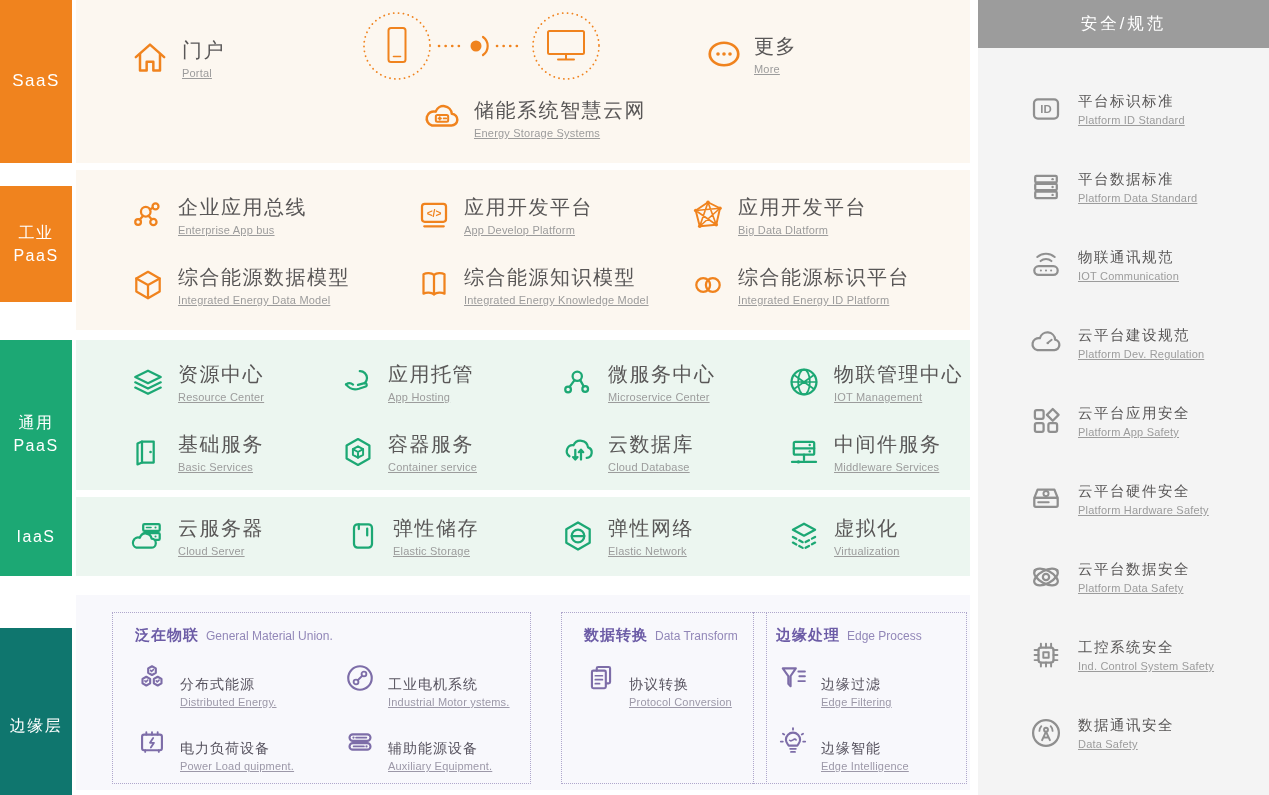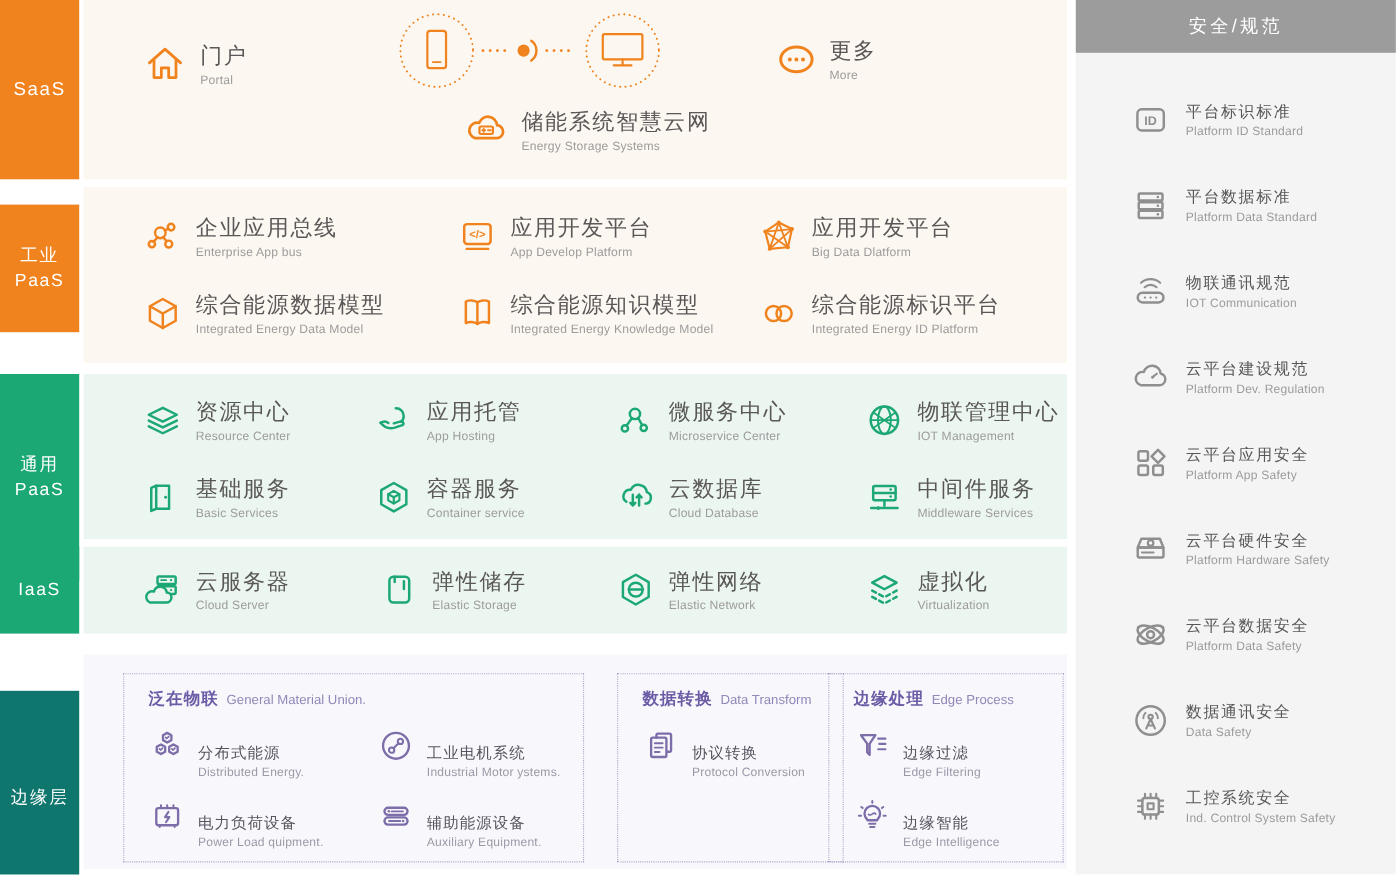--- a/index.html
+++ b/index.html
@@ -24,21 +24,21 @@
   #row-gpaas{top:340px;height:150px;background:#ECF6F0;}
   #row-iaas {top:497px;height:79px;background:#ECF6F0;}
   #row-edge {top:595px;height:195px;background:#F8F8FC;}
 
   
   .item{display:flex;align-items:center;gap:12px;height:44px;}
   .icon{width:36px;height:36px;flex:0 0 auto;display:block;}
   .icon svg{width:100%;height:100%;display:block;}
   .t{display:flex;flex-direction:column;justify-content:center;}
   .cn{font-size:20px;color:#595757;letter-spacing:1.5px;white-space:nowrap;}
-  .en{font-size:11px;color:#9C9C9C;margin-top:3px;white-space:nowrap;letter-spacing:.2px;}
+  .en{font-size:11px;color:#9C9C9C;margin-top:3px;white-space:nowrap;letter-spacing:.2px;text-decoration:underline;}
   .orange{color:#F0831E;}
   .green{color:#1CA874;}
   .purple{color:#7D6DA8;}
   .gray{color:#8F8F8F;}
 
   
   #item-portal{position:absolute;left:54px;top:36px;}
   #item-portal .icon,#item-energy .icon{width:40px;height:40px;}
   #devices{position:absolute;left:281px;top:6px;}
   #item-more{position:absolute;left:630px;top:32px;}
@@ -646,40 +646,40 @@
             </svg>
           </span>
           <span class="t">
             <span class="cn">云平台数据安全</span>
             <span class="en">Platform Data Safety</span>
           </span>
         </div>
         <div class="item">
           <span class="icon gray">
             <svg viewBox="0 0 24 24" fill="none" stroke="currentColor" stroke-width="1.5" stroke-linecap="round" stroke-linejoin="round">
+              <rect x="7" y="7" width="10" height="10" rx="1.6"></rect>
+              <rect x="10.2" y="10.2" width="3.6" height="3.6" stroke-width="1.3"></rect>
+              <path d="M4.4 8.6 H7 M4.4 12 H7 M4.4 15.4 H7 M17 8.6 h2.6 M17 12 h2.6 M17 15.4 h2.6 M8.6 7 V4.4 M12 7 V4.4 M15.4 7 V4.4 M8.6 17 v2.6 M12 17 v2.6 M15.4 17 v2.6" stroke-width="1.3"></path>
+            </svg>
+          </span>
+          <span class="t">
+            <span class="cn">工控系统安全</span>
+            <span class="en">Ind. Control System Safety</span>
+          </span>
+        </div>
+        <div class="item">
+          <span class="icon gray">
+            <svg viewBox="0 0 24 24" fill="none" stroke="currentColor" stroke-width="1.5" stroke-linecap="round" stroke-linejoin="round">
               <circle cx="12" cy="12" r="8.6"></circle>
               <circle cx="12" cy="9.8" r="1.3" stroke-width="1.3"></circle>
               <path d="M12 11.1 L9.4 16.8 M12 11.1 L14.6 16.8 M10.2 15 h3.6" stroke-width="1.3"></path>
               <path d="M8.9 7.4 a4.5 4.5 0 0 0 -1.3 3.2 M15.1 7.4 a4.5 4.5 0 0 1 1.3 3.2" stroke-width="1.2"></path>
             </svg>
           </span>
           <span class="t">
             <span class="cn">数据通讯安全</span>
             <span class="en">Data Safety</span>
           </span>
         </div>
-        <div class="item">
-          <span class="icon gray">
-            <svg viewBox="0 0 24 24" fill="none" stroke="currentColor" stroke-width="1.5" stroke-linecap="round" stroke-linejoin="round">
-              <rect x="7" y="7" width="10" height="10" rx="1.6"></rect>
-              <rect x="10.2" y="10.2" width="3.6" height="3.6" stroke-width="1.3"></rect>
-              <path d="M4.4 8.6 H7 M4.4 12 H7 M4.4 15.4 H7 M17 8.6 h2.6 M17 12 h2.6 M17 15.4 h2.6 M8.6 7 V4.4 M12 7 V4.4 M15.4 7 V4.4 M8.6 17 v2.6 M12 17 v2.6 M15.4 17 v2.6" stroke-width="1.3"></path>
-            </svg>
-          </span>
-          <span class="t">
-            <span class="cn">工控系统安全</span>
-            <span class="en">Ind. Control System Safety</span>
-          </span>
-        </div>
       </div>
   </div>
 
 </div>
 
 </body></html>

